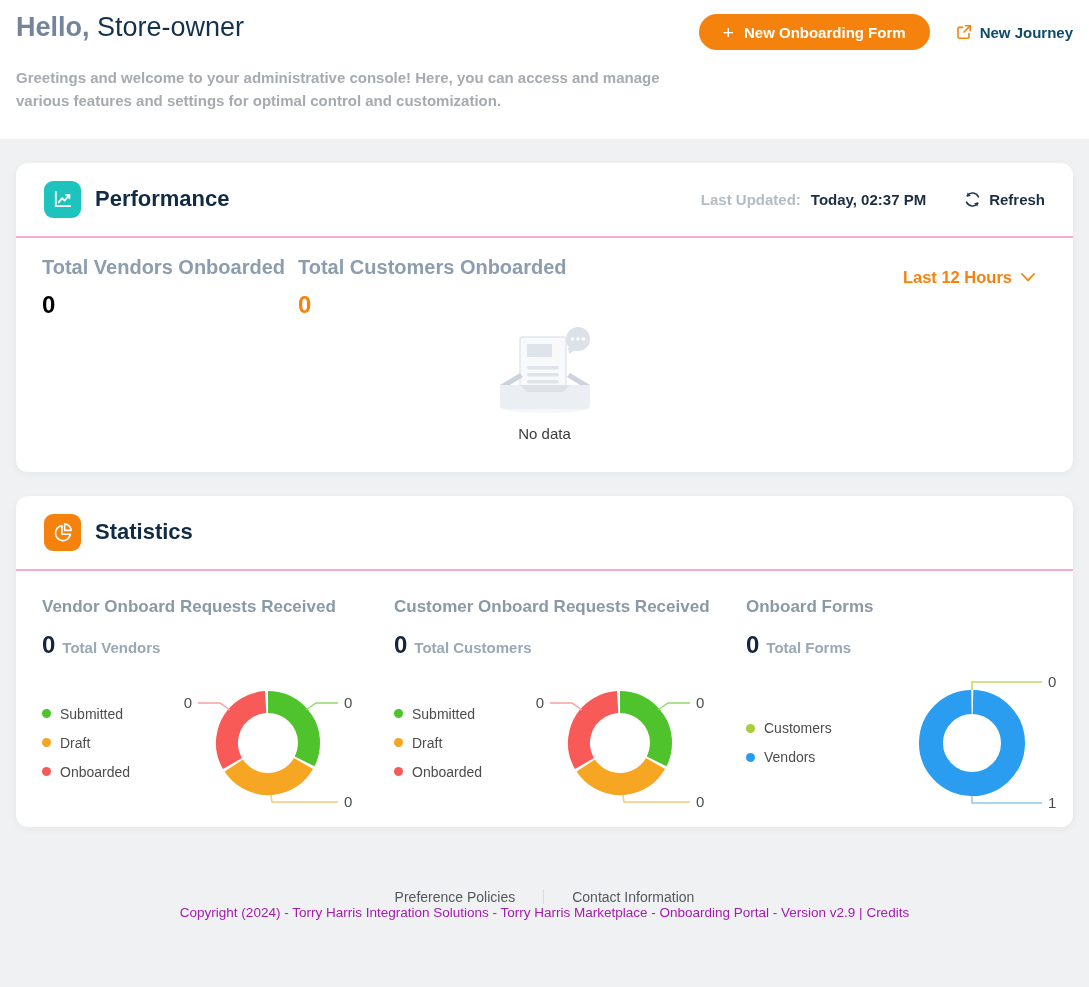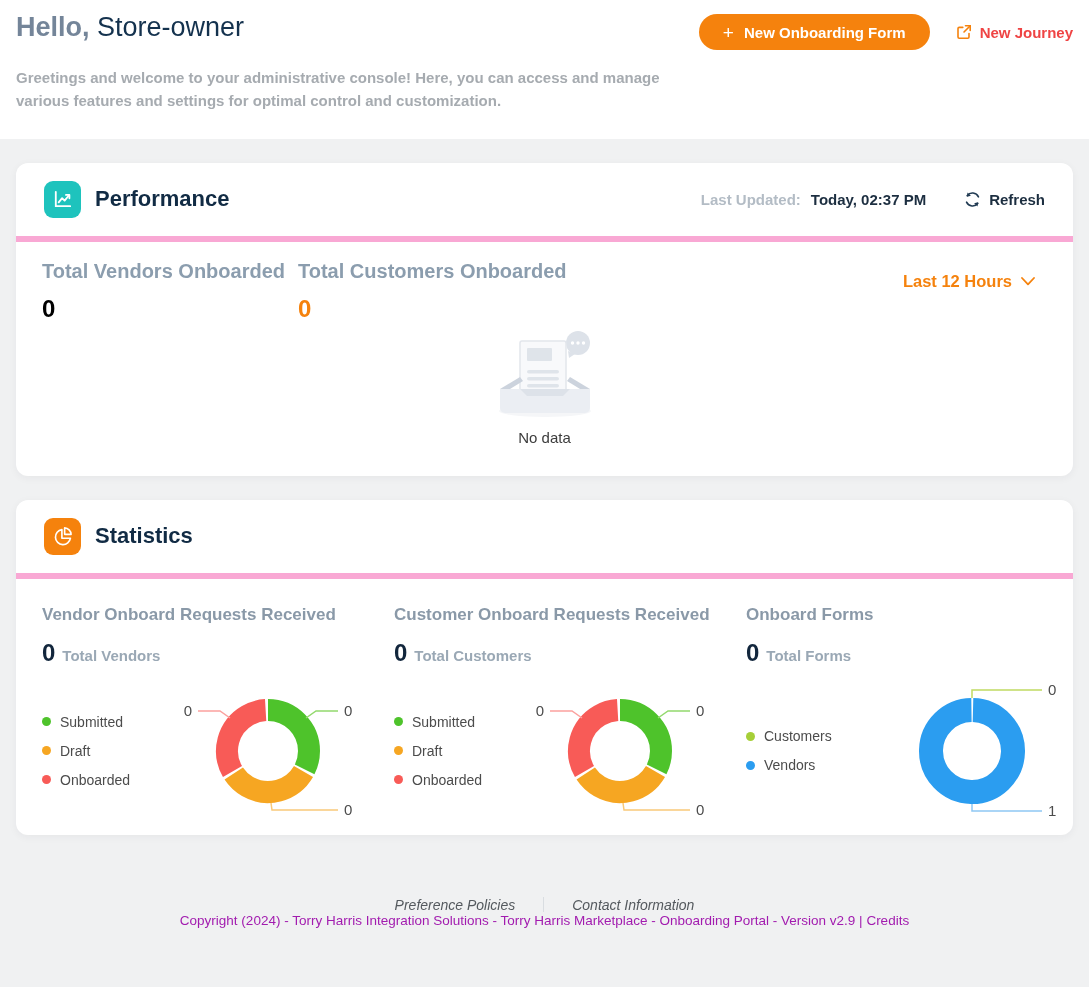--- a/index.html
+++ b/index.html
@@ -20,25 +20,25 @@
   .topbar-actions { display:flex; align-items:center; gap:26px; padding-top:2px; }
   .btn-primary {
     display:inline-flex; align-items:center; gap:10px;
     background:#f5820d; color:#fff; border:none; cursor:pointer;
     height:36px; padding:0 24px; border-radius:18px;
     font-family:"Liberation Sans",sans-serif; font-size:15px; font-weight:700;
   }
   .btn-primary .plus { font-size:19px; font-weight:400; line-height:1; }
   .link-journey {
     display:inline-flex; align-items:center; gap:8px; cursor:pointer;
-    color:#ef4444; font-size:15px; font-weight:600; text-decoration:none;
+    color:#0c4a6e; font-size:15px; font-weight:600; text-decoration:none;
   }
   
   .card { background:#fff; border-radius:12px; margin:24px 16px 0; box-shadow:0 2px 8px rgba(31,45,61,.05); }
-  .card-header { display:flex; align-items:center; padding:18px 28px; border-bottom:6px solid #f9a8d4; }
+  .card-header { display:flex; align-items:center; padding:18px 28px; border-bottom:2px solid #f9a8d4; }
   .card-icon { width:37px; height:37px; border-radius:9px; display:flex; align-items:center; justify-content:center; flex:0 0 auto; }
   .card-icon.teal { background:#1ec3bd; }
   .card-icon.orange { background:#f5820d; }
   .card-title { font-size:22px; font-weight:700; color:#112b44; margin-left:14px; }
   .header-right { margin-left:auto; display:flex; align-items:center; gap:10px; }
   .last-updated-label { color:#b3bcc5; font-size:15px; font-weight:600; }
   .last-updated-value { color:#1c2e40; font-size:15px; font-weight:700; margin-right:28px; }
   .refresh-btn { display:inline-flex; align-items:center; gap:8px; cursor:pointer; color:#1c2e40; font-size:15px; font-weight:700; background:none; border:none; font-family:"Liberation Sans",sans-serif; }
   
   .perf-body { position:relative; padding:18px 26px 30px; }
@@ -59,21 +59,21 @@
   .chart-row { display:flex; align-items:center; margin-top:14px; }
   .legend { min-width:104px; }
   .legend-item { display:flex; align-items:center; gap:9px; margin:13px 0; cursor:pointer; }
   .legend-dot { width:9px; height:9px; border-radius:50%; flex:0 0 auto; }
   .legend-label { font-size:14px; color:#4c4c4c; }
   .donut-svg { flex:0 0 auto; }
   .callout { font-size:15px; fill:#4c4c4c; font-family:"Liberation Sans",sans-serif; }
   
   .footer { margin-top:62px; text-align:center; }
   .footer-links { display:flex; align-items:center; justify-content:center; }
-  .footer-link { font-size:14px; color:#54595e; cursor:pointer; text-decoration:none;font-style:italic; }
+  .footer-link { font-size:14px; color:#54595e; cursor:pointer; text-decoration:none; }
   .v-divider { width:1px; height:15px; background:#d9dde1; margin:0 28px; }
   .copyright { font-size:13.5px; color:#a21caf; padding-bottom:24px; }
 </style>
 </head>
 <body>
 
 <div class="topbar">
   <div class="topbar-row">
     <h1 class="greeting">
       <span class="prefix">Hello,</span>

